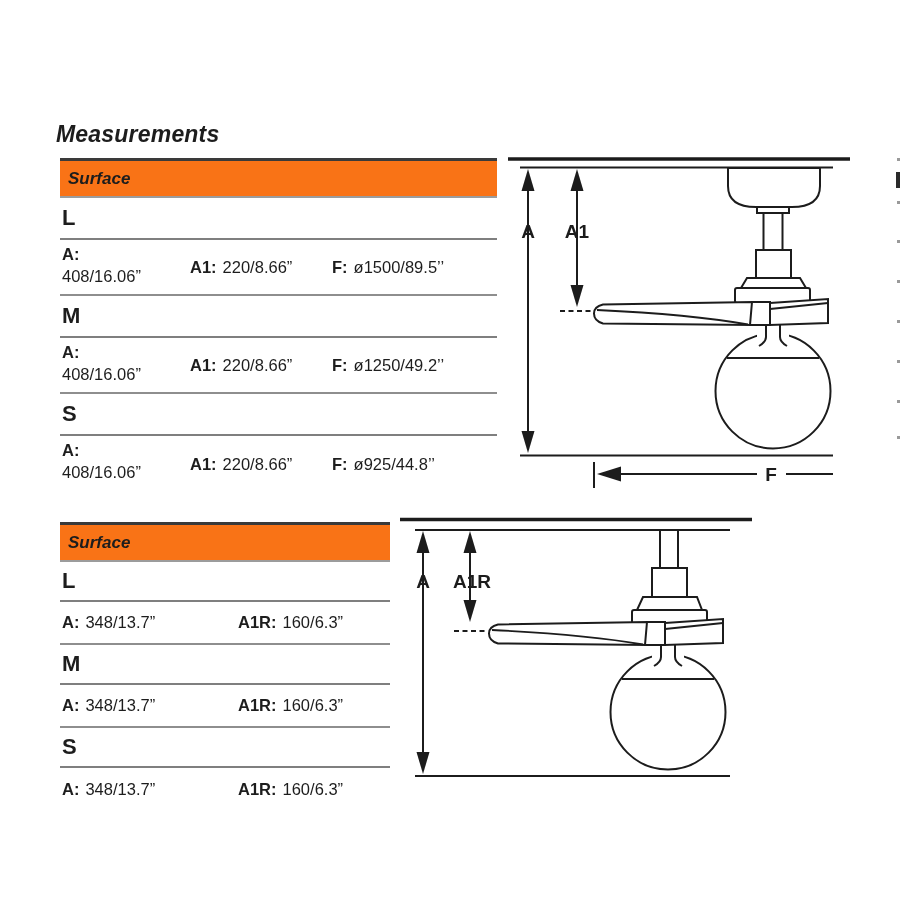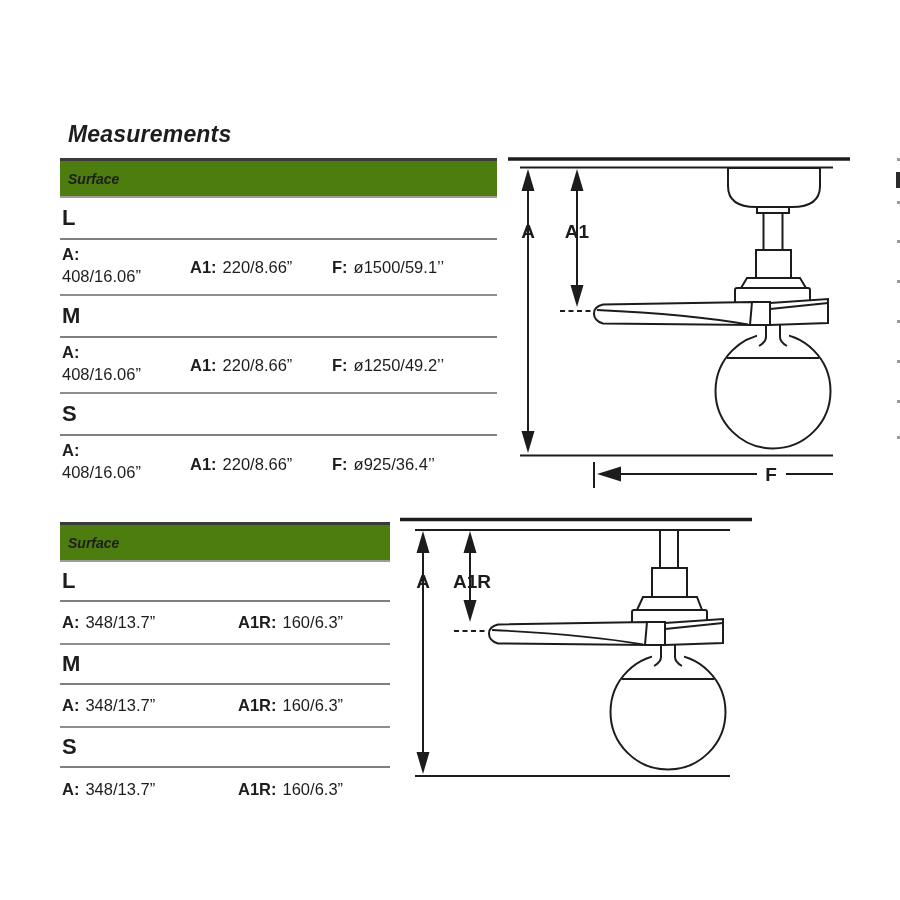--- a/index.html
+++ b/index.html
@@ -1,24 +1,24 @@
 <!DOCTYPE html>
 <html><head>
 <meta charset="utf-8">
 <style>
   html,body{margin:0;padding:0;background:#fff;}
   .page{position:relative;width:900px;height:900px;background:#fff;overflow:hidden;
         font-family:"Liberation Sans",sans-serif;color:#1d1d1d;}
-  .title{position:absolute;left:68px;top:121px;font-size:23px;font-weight:700;font-style:italic;letter-spacing:.2px;}
+  .title{position:absolute;left:56px;top:121px;font-size:23px;font-weight:700;font-style:italic;letter-spacing:.2px;}
   .spec-table{position:absolute;}
   .surface-table{left:60px;top:158px;width:437px;}
   .recessed-table{left:60px;top:522px;width:330px;}
-  .band{box-sizing:border-box;height:40px;background:#4d7c0f;border-top:3px solid #3a3a3a;
+  .band{box-sizing:border-box;height:40px;background:#f97316;border-top:3px solid #3a3a3a;
         border-bottom:2px solid #9c9c9c;display:flex;align-items:center;padding-left:8px;
-        font-weight:700;font-style:italic;font-size:14px;}
+        font-weight:700;font-style:italic;font-size:17px;}
   .size-row{box-sizing:border-box;display:flex;align-items:center;border-bottom:2px solid #7f7f7f;
         font-size:22px;font-weight:700;padding-left:2px;}
   .surface-table .size-row{height:42px;}
   .recessed-table .size-row{height:40px;}
   .data-row{box-sizing:border-box;position:relative;border-bottom:2px solid #8e8e8e;font-size:16.5px;}
   .surface-table .data-row{height:56px;}
   .recessed-table .data-row{height:43px;}
   .data-row.last{border-bottom:none;}
   .cell{position:absolute;top:0;height:100%;display:flex;align-items:center;white-space:nowrap;}
   .cell-a-2line{position:absolute;left:2px;top:3px;line-height:22px;}
@@ -56,21 +56,21 @@
       <div class="cell-a-2line">
         <span class="lbl">A:</span>
         <span>408/16.06”</span>
       </div>
       <div class="cell s-col-a1">
         <span class="lbl">A1:</span>
         <span>220/8.66”</span>
       </div>
       <div class="cell s-col-f">
         <span class="lbl">F:</span>
-        <span>ø1500/59.1’’</span>
+        <span>ø1500/89.5’’</span>
       </div>
     </div>
 
     <div class="size-row">M</div>
     <div class="data-row">
       <div class="cell-a-2line">
         <span class="lbl">A:</span>
         <span>408/16.06”</span>
       </div>
       <div class="cell s-col-a1">
@@ -88,21 +88,21 @@
       <div class="cell-a-2line">
         <span class="lbl">A:</span>
         <span>408/16.06”</span>
       </div>
       <div class="cell s-col-a1">
         <span class="lbl">A1:</span>
         <span>220/8.66”</span>
       </div>
       <div class="cell s-col-f">
         <span class="lbl">F:</span>
-        <span>ø925/36.4’’</span>
+        <span>ø925/44.8’’</span>
       </div>
     </div>
   </div>
 
   <div class="spec-table recessed-table">
     <div class="band">Surface</div>
 
     <div class="size-row">L</div>
     <div class="data-row">
       <div class="cell r-col-a">

